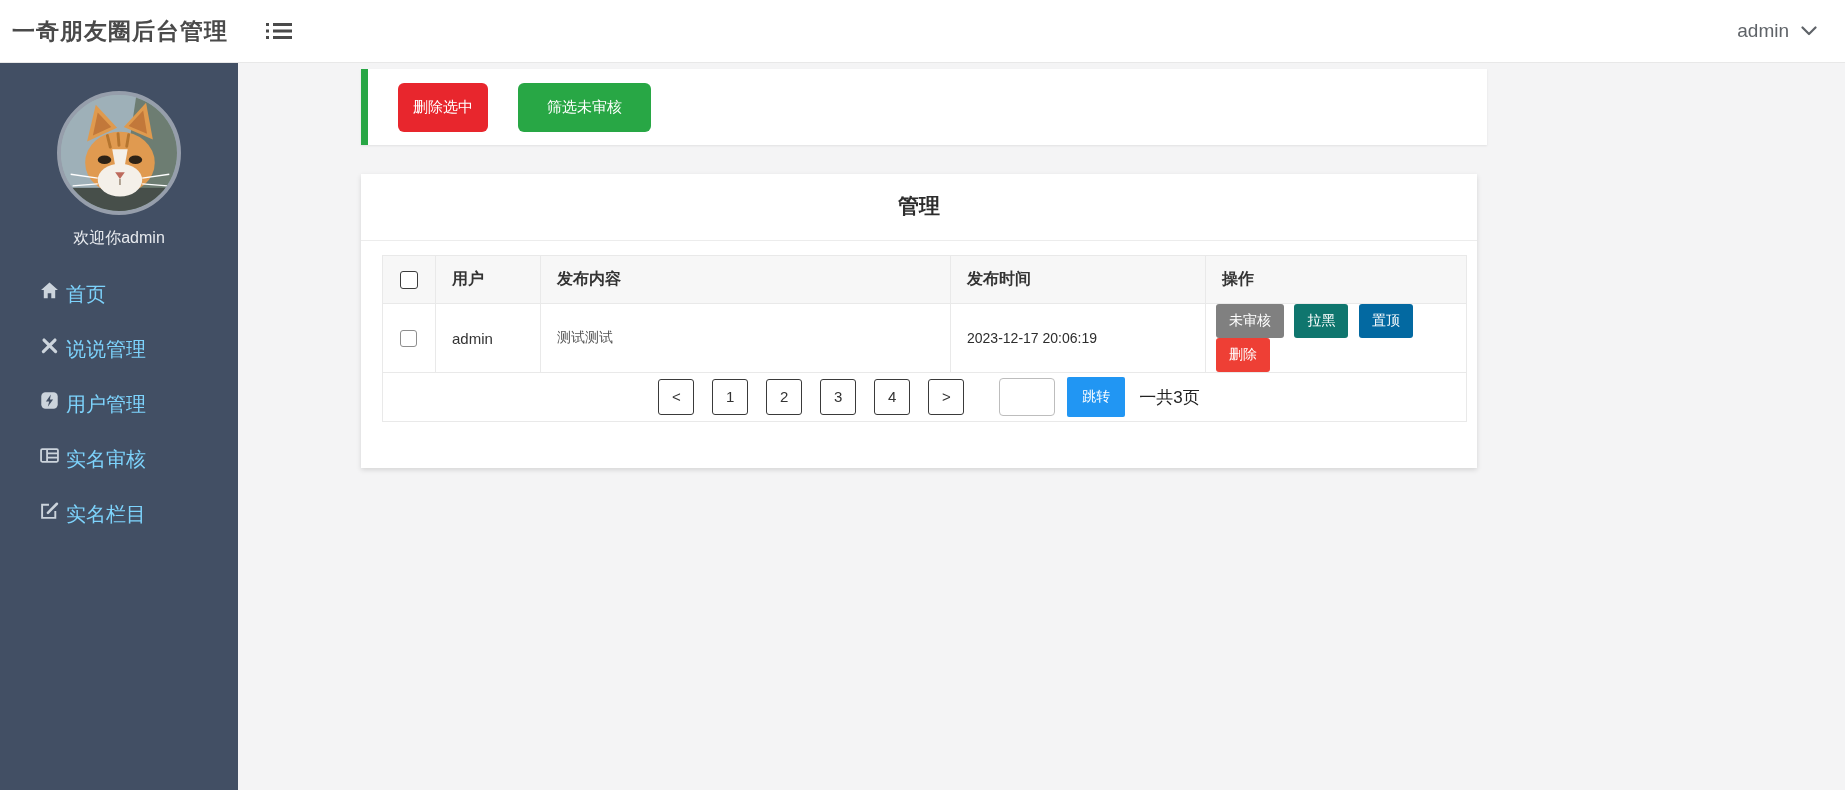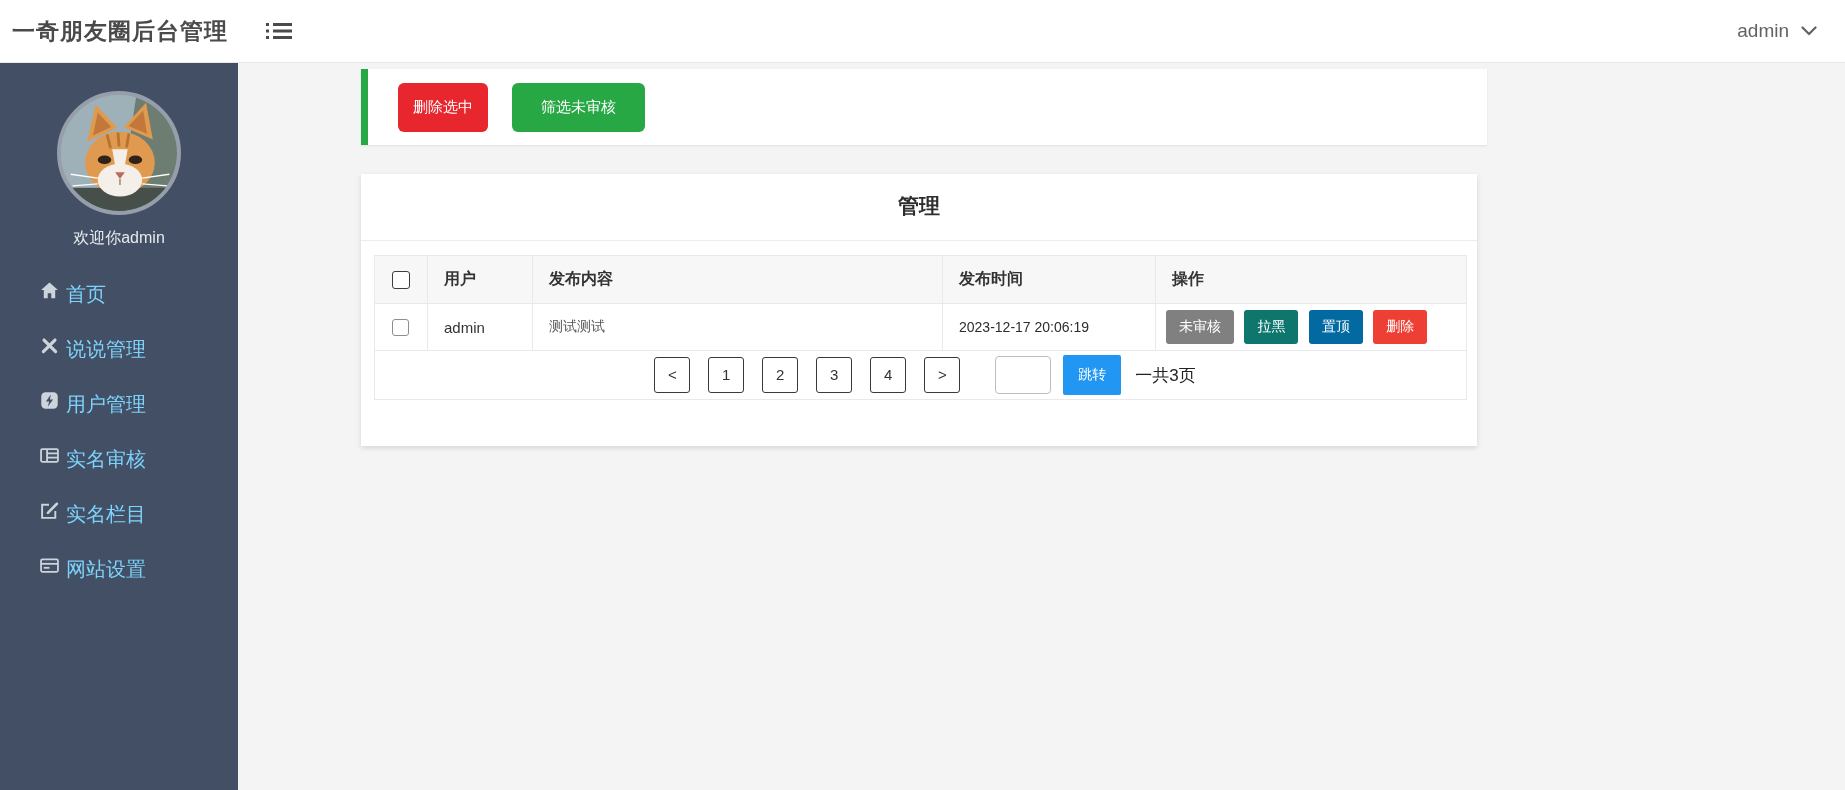--- a/index.html
+++ b/index.html
@@ -42,43 +42,43 @@
     padding:14px 10px 14px 40px; color:#7dd3fc; font-size:20px; cursor:pointer;
   }
   .menu-item svg { flex-shrink:0; }
 
   
   .main { flex:1; padding:6px 0 0 123px; }
 
   .toolbar-panel {
     width:1126px; height:76px; background:#fff;
     border-left:7px solid #28a745;
-    display:flex; align-items:center; gap:24px; padding-left:30px;
+    display:flex; align-items:center; gap:30px; padding-left:30px;
     box-shadow:0 1px 2px rgba(0,0,0,0.08);
   }
   .btn { border:none; color:#fff; font-size:15px; border-radius:6px; cursor:pointer; font-family:inherit; }
   .btn-danger  { background:#e8262d; padding:15px 15px; }
   .btn-success { background:#28a745; padding:15px 29px; }
 
   
   .card {
     width:1116px; margin-top:29px; background:#fff;
     box-shadow:0 2px 5px rgba(0,0,0,0.13); padding-bottom:46px;
   }
   .card-title {
     text-align:center; padding:18px 0 20px; font-size:21px; font-weight:700;
     color:#2d2d2d; border-bottom:1px solid #ececec;
   }
-  .table-wrap { margin:14px 10px 0 13px; }
+  .table-wrap { margin:14px 10px 0 21px; }
   table { width:100%; border-collapse:collapse; }
   th, td { border:1px solid #e9e9e9; }
   thead tr { background:#f7f7f7; height:48px; }
   th { text-align:left; font-size:16px; font-weight:700; color:#333; padding-left:16px; }
   .col-check { width:53px; }  .col-user { width:105px; }
-  .col-content { width:410px; } .col-time { width:213px; }
+  .col-content { width:410px; } .col-time { width:255px; }
   td.check-cell, th.check-cell { text-align:center; padding-left:0; }
   tbody tr.data-row { height:47px; }
   td.user-cell { font-size:15px; color:#333; padding-left:16px; }
   td.content-cell { font-size:14px; color:#555; padding-left:16px; }
   td.time-cell { font-size:14px; color:#2d2d2d; padding-left:16px; }
   td.actions-cell { padding:0 6px 0 10px; }
 
   .chk { appearance:none; -webkit-appearance:none; width:18px; height:18px;
     border:1px solid #3c3c3c; border-radius:3px; background:#fff; cursor:pointer;
     vertical-align:middle; margin:0; }
@@ -197,28 +197,20 @@
           <line x1="6.7" y1="11" x2="17" y2="11" stroke="#ccd4dc" stroke-width="1.7"></line>
         </svg>
         <span>实名审核</span>
       </div>
       <div class="menu-item">
         <svg width="19" height="19" viewBox="0 0 18 18">
           <path d="M14.5 9.5 V16 H2 V3.5 H8.5" fill="none" stroke="#ccd4dc" stroke-width="1.8"></path>
           <path d="M7.5 11.2 L16 2.6" stroke="#ccd4dc" stroke-width="2.4" stroke-linecap="round" fill="none"></path>
         </svg>
         <span>实名栏目</span>
-      </div>
-      <div class="menu-item">
-        <svg width="19" height="19" viewBox="0 0 18 18">
-          <rect x="1" y="3.2" width="16" height="11.8" rx="1.2" fill="none" stroke="#ccd4dc" stroke-width="1.7"></rect>
-          <line x1="1" y1="7.4" x2="17" y2="7.4" stroke="#ccd4dc" stroke-width="1.7"></line>
-          <line x1="3.5" y1="11.2" x2="9" y2="11.2" stroke="#ccd4dc" stroke-width="1.7"></line>
-        </svg>
-        <span>网站设置</span>
       </div>
     </div>
   </div>
 
   <div class="main">
 
     <div class="toolbar-panel">
       <button class="btn btn-danger">删除选中</button>
       <button class="btn btn-success">筛选未审核</button>
     </div>

